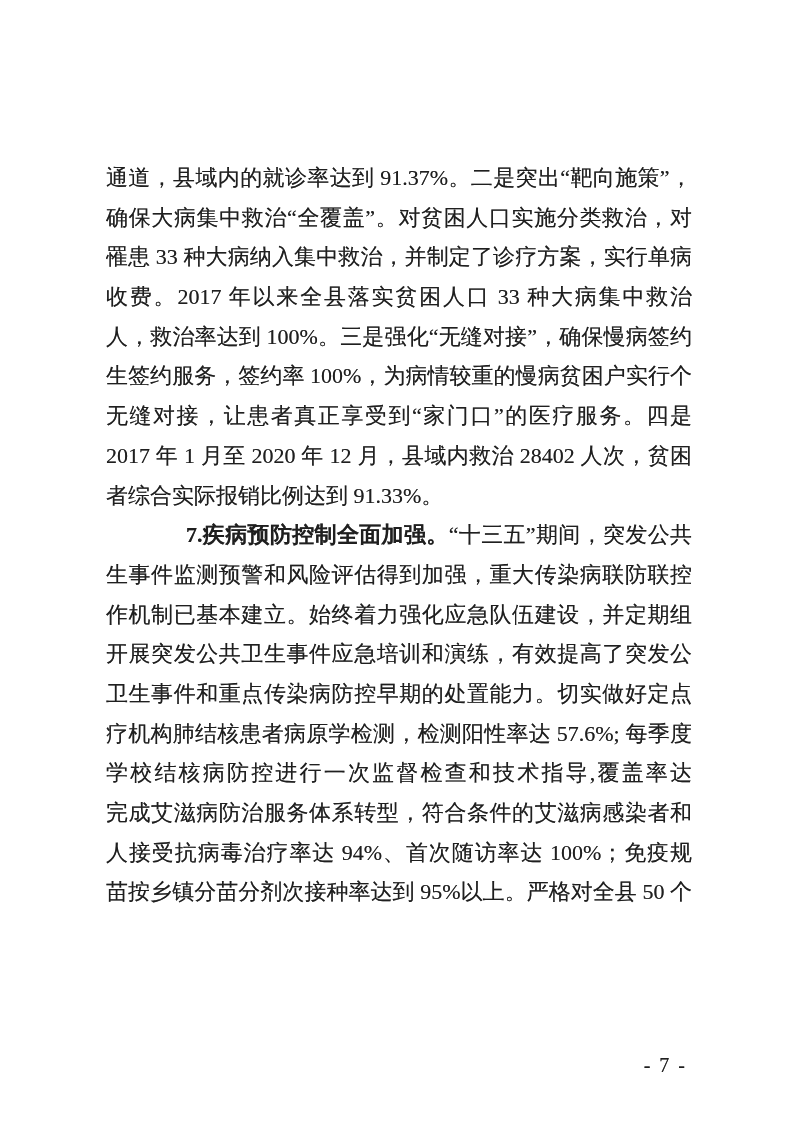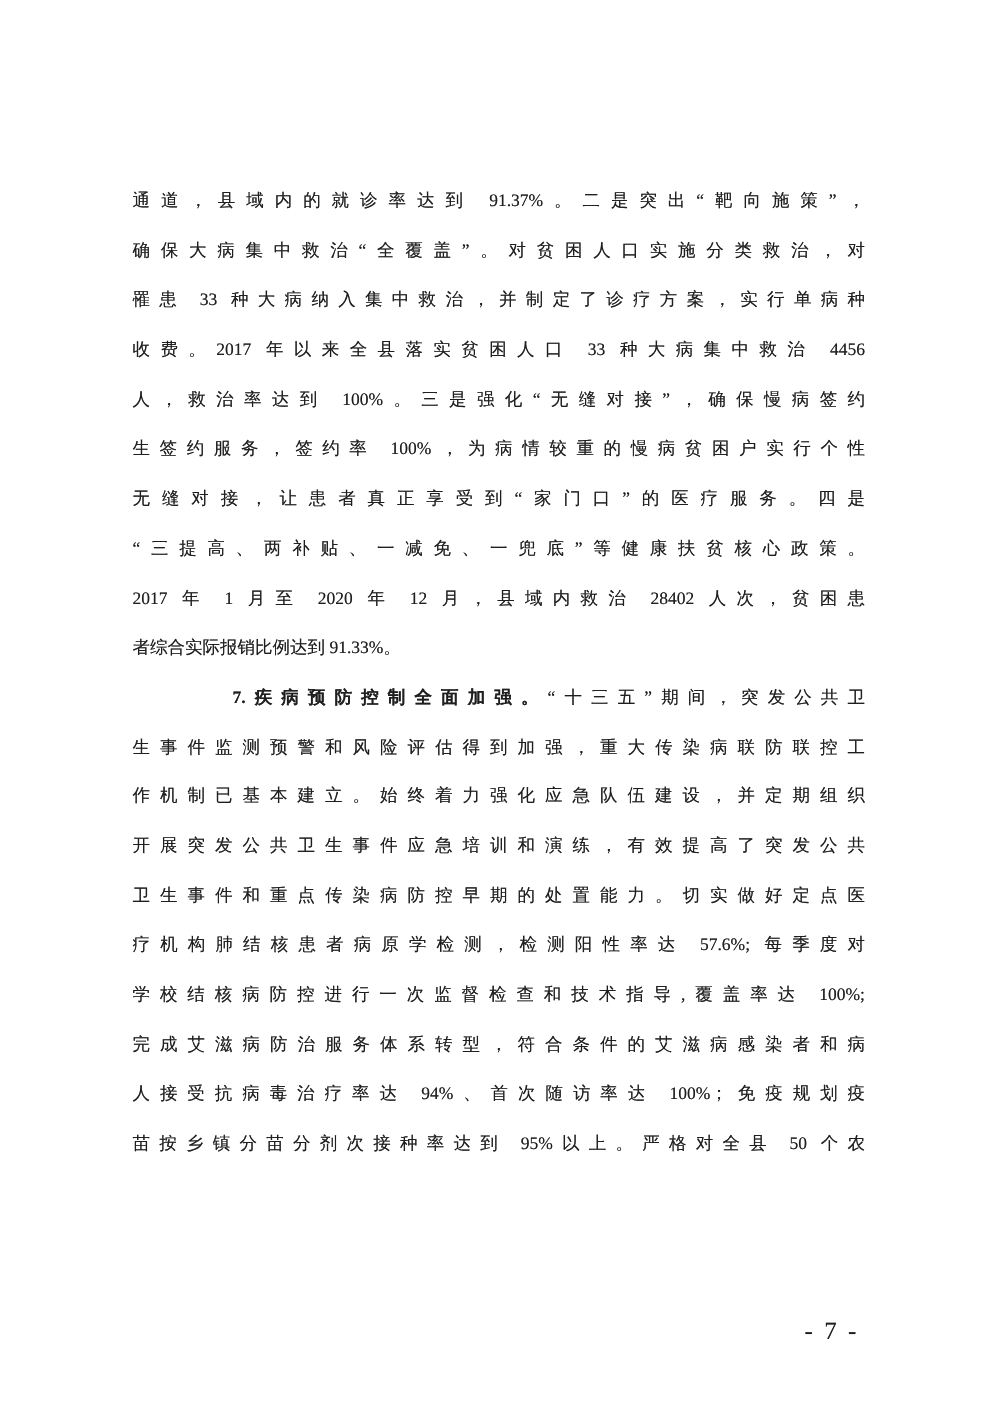--- a/index.html
+++ b/index.html
@@ -12,23 +12,23 @@
     width: 793px;
     height: 1122px;
     background: #ffffff;
     overflow: hidden;
     font-family: "Liberation Serif", "DejaVu Serif", serif;
     color: #1f1f1f;
   }
   .body-text {
     position: absolute;
     left: 106px;
-    top: 142px;
+    top: 158px;
     width: 586px;
-    font-size: 14px;
+    font-size: 22px;
     line-height: 39.7px;
   }
   .line {
     height: 39.7px;
     overflow: hidden;
     text-align: justify;
     text-align-last: justify;
     text-justify: inter-ideograph;
     white-space: normal;
     text-shadow: 0 0 0.5px rgba(25,25,25,0.6);
@@ -60,21 +60,20 @@
 <div class="page">
 
   <div class="body-text">
     <div class="line"><span>通道，县域内的就诊率达到 91.37%。二是突出“靶向施策”，</span></div>
     <div class="line"><span>确保大病集中救治“全覆盖”。对贫困人口实施分类救治，对</span></div>
     <div class="line"><span>罹患 33 种大病纳入集中救治，并制定了诊疗方案，实行单病种</span></div>
     <div class="line"><span>收费。2017 年以来全县落实贫困人口 33 种大病集中救治 4456</span></div>
     <div class="line"><span>人，救治率达到 100%。三是强化“无缝对接”，确保慢病签约</span></div>
     <div class="line"><span>生签约服务，签约率 100%，为病情较重的慢病贫困户实行个性</span></div>
     <div class="line"><span>无缝对接，让患者真正享受到“家门口”的医疗服务。四是</span></div>
-    <div class="line"><span>“三提高、两补贴、一减免、一兜底”等健康扶贫核心政策。</span></div>
     <div class="line"><span>2017 年 1 月至 2020 年 12 月，县域内救治 28402 人次，贫困患</span></div>
     <div class="line para-end"><span>者综合实际报销比例达到 91.33%。</span></div>
     <div class="line indent"><span class="lead-bold">7.疾病预防控制全面加强。</span><span>“十三五”期间，突发公共卫</span></div>
     <div class="line"><span>生事件监测预警和风险评估得到加强，重大传染病联防联控工</span></div>
     <div class="line"><span>作机制已基本建立。始终着力强化应急队伍建设，并定期组织</span></div>
     <div class="line"><span>开展突发公共卫生事件应急培训和演练，有效提高了突发公共</span></div>
     <div class="line"><span>卫生事件和重点传染病防控早期的处置能力。切实做好定点医</span></div>
     <div class="line"><span>疗机构肺结核患者病原学检测，检测阳性率达 57.6%; 每季度对</span></div>
     <div class="line"><span>学校结核病防控进行一次监督检查和技术指导,覆盖率达 100%;</span></div>
     <div class="line"><span>完成艾滋病防治服务体系转型，符合条件的艾滋病感染者和病</span></div>

